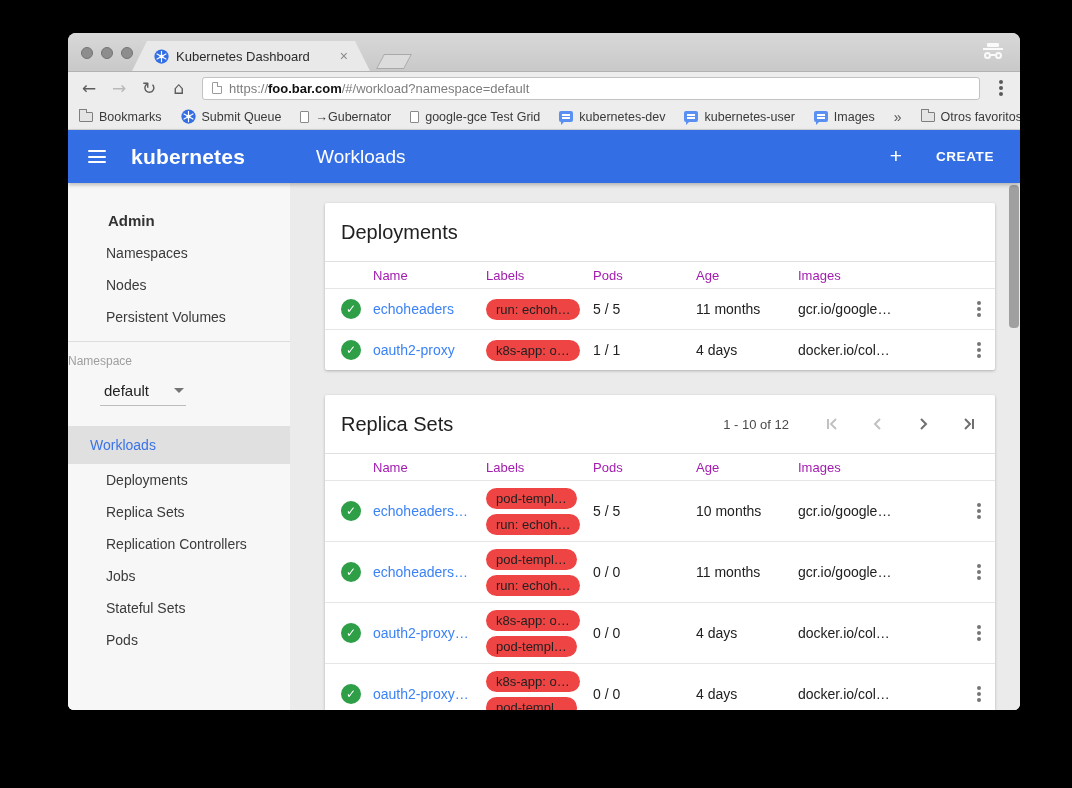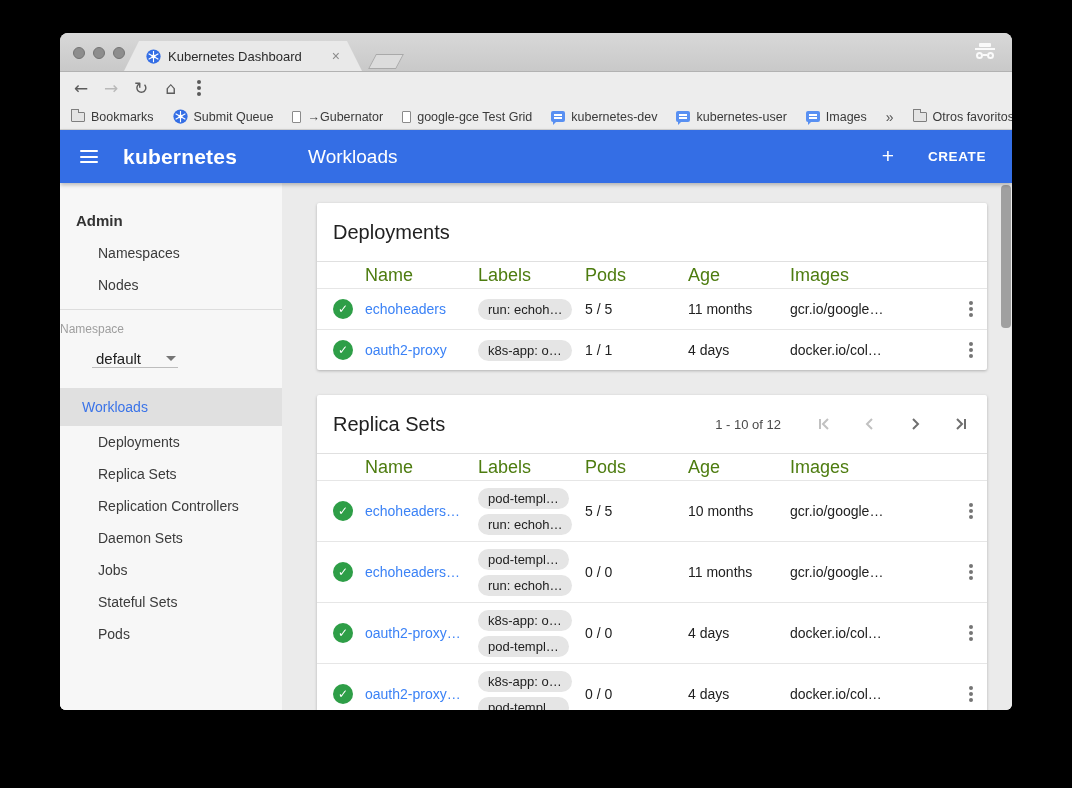--- a/index.html
+++ b/index.html
@@ -1,20 +1,20 @@
 <!DOCTYPE html>
 <html><head>
 <meta charset="utf-8">
 <style>
   * { margin:0; padding:0; box-sizing:border-box; }
   html,body { width:1072px; height:788px; background:#000; overflow:hidden;
     font-family:"Liberation Sans","DejaVu Sans",sans-serif; }
   .glyph { font-family:"DejaVu Sans",sans-serif; }
 
-  .window { position:absolute; left:60px; top:33px; width:952px; height:677px;
+  .window { position:absolute; left:68px; top:33px; width:952px; height:677px;
     border-radius:8px 8px 6px 6px; overflow:hidden; background:#ededed;
     box-shadow:0 18px 50px rgba(0,0,0,.6); }
 
   
   .titlebar { position:relative; height:39px;
     background:linear-gradient(#d8d8d8,#c9c9c9); border-bottom:1px solid #b2b2b2; }
   .lights { position:absolute; left:13px; top:14px; display:flex; gap:8px; }
   .light { width:12px; height:12px; border-radius:50%; background:#8d8d8d; border:1px solid #747474; }
   .tab { position:absolute; left:64px; bottom:0; width:238px; height:30px;
     background:#e9e9e9; clip-path:polygon(0 100%, 15px 0, calc(100% - 15px) 0, 100% 100%);
@@ -73,50 +73,50 @@
   .burger i { height:2px; background:#fff; border-radius:1px; }
   .logo { margin-left:25px; font-size:21px; font-weight:bold; letter-spacing:.2px; }
   .appbar-title { margin-left:71px; font-size:19px; }
   .create-btn { margin-left:auto; display:flex; align-items:center; gap:9px; }
   .create-plus { font-size:21px; font-weight:normal; line-height:1; margin-top:-2px; }
   .create-label { font-size:13.5px; font-weight:bold; letter-spacing:.6px;margin-left:25px; }
 
   
   .body-row { flex:1; display:flex; overflow:hidden; }
   aside { width:222px; flex:0 0 auto; background:#f7f7f7; padding-top:20px; overflow:hidden; }
-  .s-head { height:34px; display:flex; align-items:center; padding-left:16px;
+  .s-head { height:34px; display:flex; align-items:center; padding-left:40px;
     font-size:15px; font-weight:bold; color:#333; }
   .s-item { height:32px; display:flex; align-items:center; padding-left:38px; font-size:14px; color:#3b3b3b; }
   .s-div { border-top:1px solid #ddd; margin:8px 0 0; }
   .ns-label { margin-top:12px; font-size:12px; color:#9e9e9e; height:16px; }
   .ns-select { margin:12px 0 0 32px; width:86px; border-bottom:1px solid #bdbdbd;
-    display:flex; align-items:center; padding:0 2px 0 4px; }
+    display:flex; align-items:center; padding:0 2px 6px 4px; }
   .ns-value { font-size:15px; color:#212121; }
   .caret { margin-left:auto; width:0; height:0; border:5px solid transparent; border-top-color:#757575; margin-top:5px; }
   .s-selected { margin-top:20px; height:38px; background:#e0e0e0; display:flex; align-items:center;
     padding-left:22px; font-size:14px; color:#3a73e8; }
 
   main { flex:1; position:relative; padding:20px 0 0 35px; overflow:hidden; }
   .card { width:670px; background:#fff; border-radius:2px; box-shadow:0 1px 3px rgba(0,0,0,.25); }
   .card + .card { margin-top:25px; }
   .card-head { height:58px; display:flex; align-items:center; padding:0 18px 0 16px; }
   .card-title { font-size:20px; color:#212121; }
   .pager { margin-left:auto; display:flex; align-items:center; gap:27px; }
   .pager-label { font-size:13px; color:#4a4a4a; margin-right:8px; }
   .pgbtn { width:18px; height:18px; display:flex; align-items:center; justify-content:center; }
 
   .thead, .trow { display:grid; grid-template-columns:48px 113px 107px 103px 102px 164px 1fr; align-items:center; }
-  .thead { height:27px; border-top:1px solid #e0e0e0; font-size:18px; color:#4d7c0f; }
+  .thead { height:27px; border-top:1px solid #e0e0e0; font-size:13px; color:#a21caf; }
   .trow { border-top:1px solid #e6e6e6; font-size:14px; color:#212121; }
   .trow.h41 { height:41px; } .trow.h61 { height:61px; }
   .badge { width:20px; height:20px; margin-left:16px; border-radius:50%; background:#2e9e47;
     color:#fff; font-size:12px; font-weight:bold; display:flex; align-items:center; justify-content:center; }
   .rlink { color:#3b82f6; text-decoration:none; white-space:nowrap; overflow:hidden; }
   .chips { display:flex; flex-direction:column; gap:5px; padding-right:8px; }
-  .chip { background:#e5e5e5; border-radius:12px; padding:3px 10px; font-size:13px; color:#212121; width:max-content; max-width:100px; white-space:nowrap; overflow:hidden; }
+  .chip { background:#ef4444; border-radius:12px; padding:3px 10px; font-size:13px; color:#212121; width:max-content; max-width:100px; white-space:nowrap; overflow:hidden; }
   .cell-menu { display:flex; justify-content:center; }
 
   .scroll-thumb { position:absolute; right:1px; top:2px; width:10px; height:143px; background:#a0a0a0; border-radius:4px; }
 </style>
 </head>
 <body>
 
 <div class="window">
 
   <div class="titlebar">
@@ -146,20 +146,24 @@
         <i class="lens r"></i>
         <i class="bridge"></i>
     </span>
   </div>
 
   <div class="toolbar">
     <span class="navbtn glyph">←</span>
     <span class="navbtn glyph disabled">→</span>
     <span class="navbtn glyph">↻</span>
     <span class="navbtn glyph">⌂</span>
+    <div class="urlfield">
+      <span class="doc-icon"></span>
+      <span class="url"><span>https://</span><b>foo.bar.com</b><span>/#/workload?namespace=default</span></span>
+    </div>
     <span class="menu-wrap">
         <span class="vdots"></span>
       </span>
   </div>
 
   <div class="bookmarks">
     <span class="bm">
       <span class="folder-icon"></span>
       <span>Bookmarks</span>
     </span>
@@ -217,31 +221,31 @@
         <span class="create-label">CREATE</span>
       </span>
     </div>
 
     <div class="body-row">
 
       <aside>
         <div class="s-head">Admin</div>
         <div class="s-item">Namespaces</div>
         <div class="s-item">Nodes</div>
+        <div class="s-item">Persistent Volumes</div>
         <div class="s-div"></div>
         <div class="ns-label">Namespace</div>
         <div class="ns-select">
           <span class="ns-value">default</span>
           <span class="caret"></span>
         </div>
         <div class="s-selected">Workloads</div>
         <div class="s-item">Deployments</div>
         <div class="s-item">Replica Sets</div>
         <div class="s-item">Replication Controllers</div>
-        <div class="s-item">Daemon Sets</div>
         <div class="s-item">Jobs</div>
         <div class="s-item">Stateful Sets</div>
         <div class="s-item">Pods</div>
       </aside>
 
       <main>
 
         <section class="card">
           <div class="card-head">
             <span class="card-title">Deployments</span>

